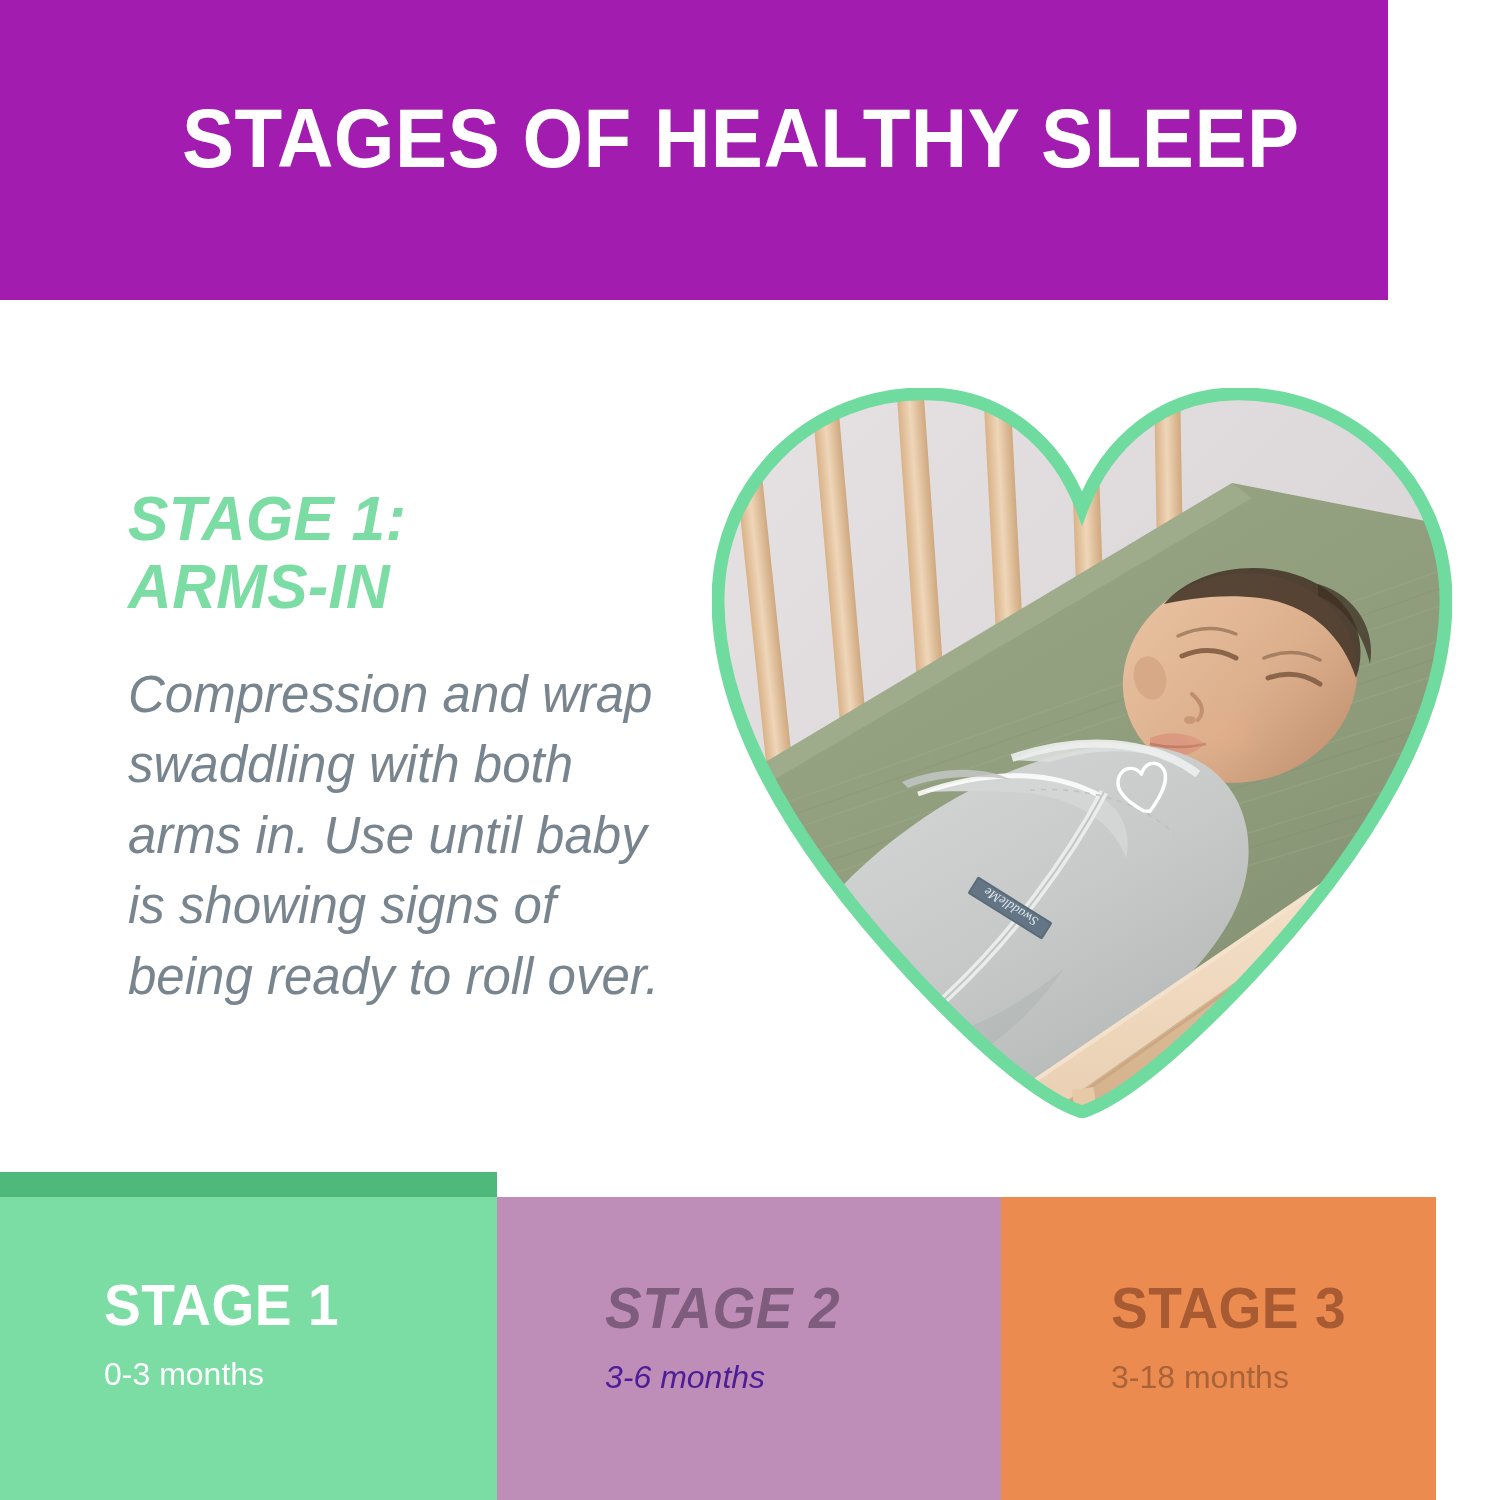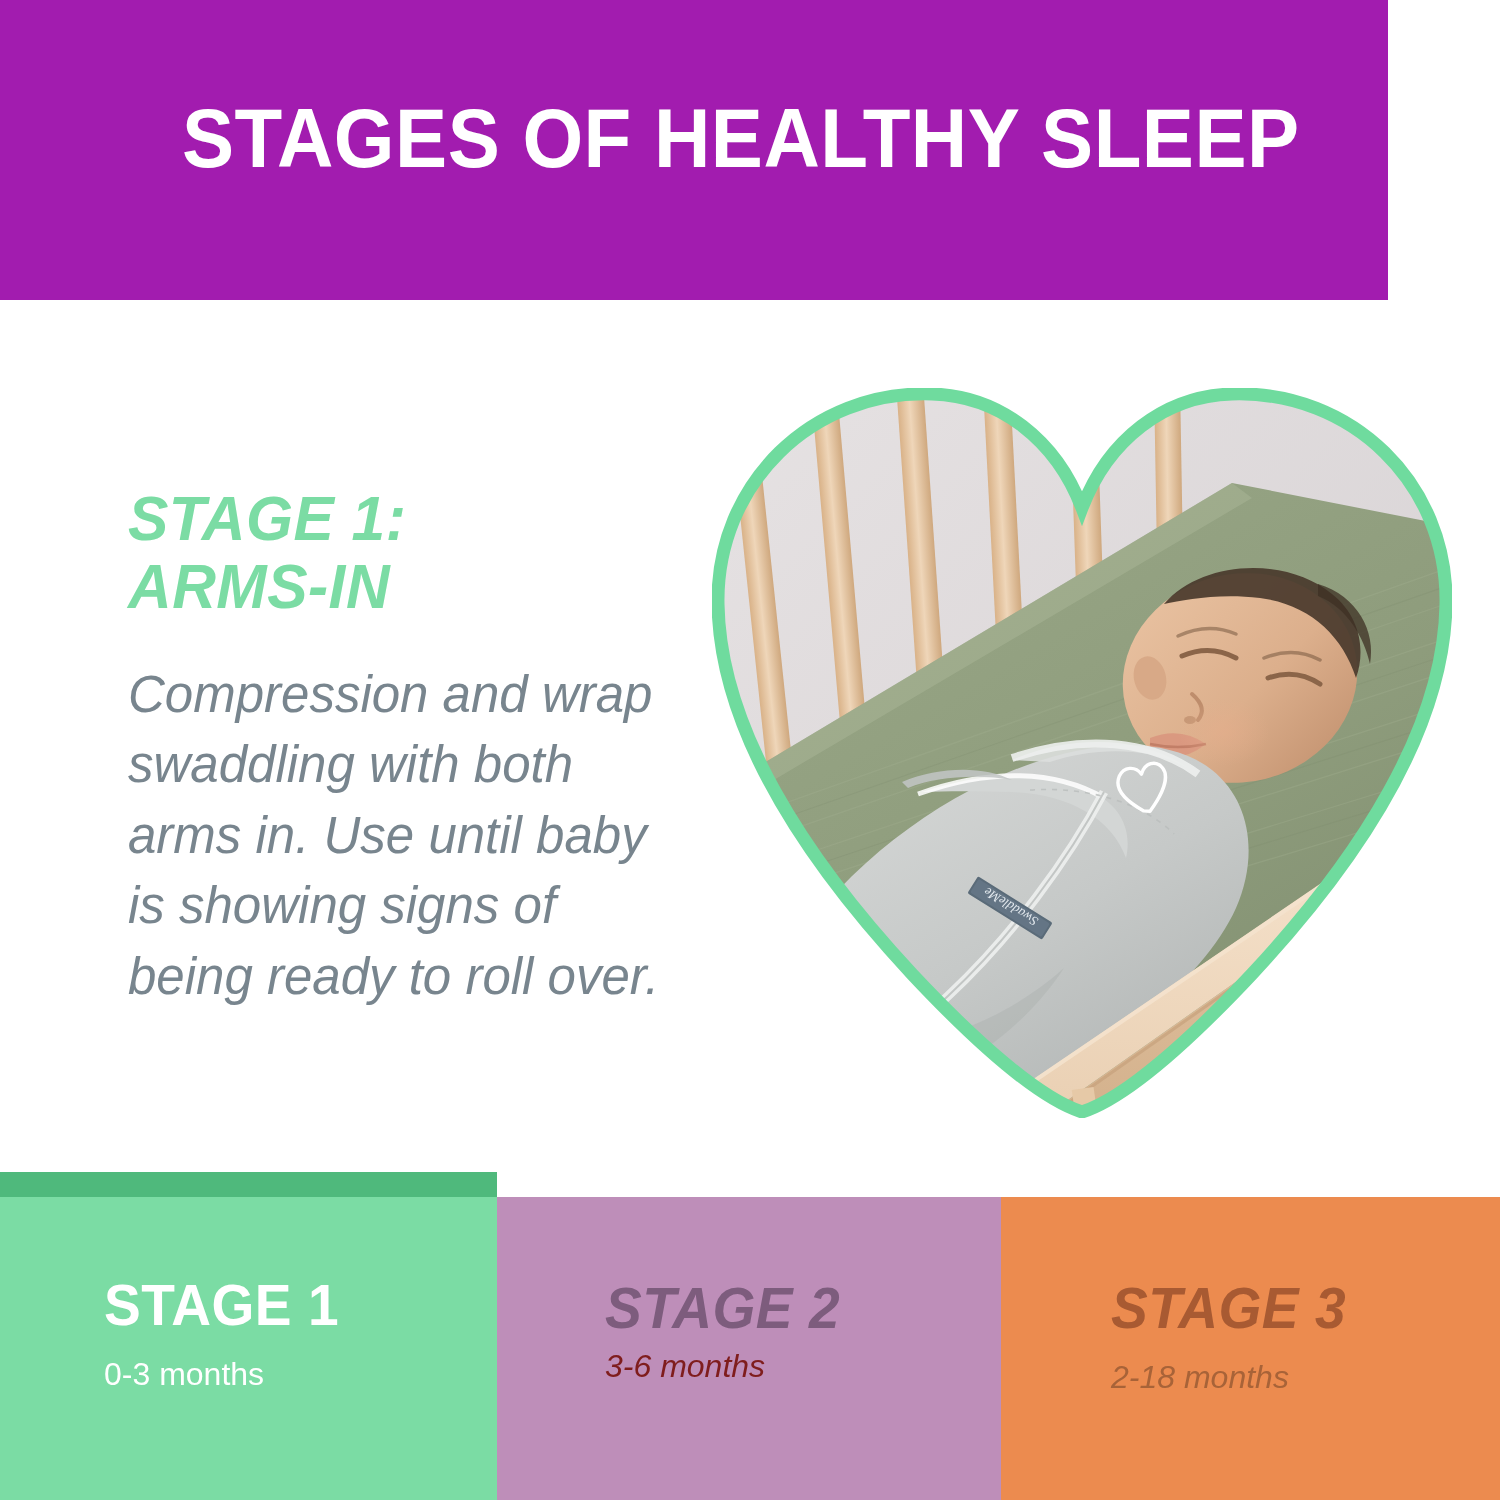--- a/index.html
+++ b/index.html
@@ -66,39 +66,39 @@
   }
   .stage-col{
     position:absolute;bottom:0;
     display:flex;flex-direction:column;justify-content:flex-start;
   }
   .stage-col.c1{left:0;width:497px;top:0;height:374px;background:#7BDCA4;}
   .stage-col.c1 .captop{
     position:absolute;left:0;top:0;width:100%;height:25px;background:#4FB97C;
   }
   .stage-col.c2{left:497px;width:504px;top:25px;height:303px;background:#BE8EB9;font-style:italic;}
-  .stage-col.c3{left:1001px;width:499px;top:25px;height:303px;background:#EC8B4F;font-style:italic;}
+  .stage-col.c3{left:1001px;width:435px;top:25px;height:303px;background:#EC8B4F;}
 
   .stage-label{
     position:absolute;
     font-size:58px;font-weight:700;
     letter-spacing:0.5px;line-height:1;
     font-family:"Liberation Sans Narrow","Liberation Sans",sans-serif;
     transform:scaleX(0.95);transform-origin:left top;
     white-space:nowrap;
   }
   .stage-sub{
     position:absolute;
     font-size:32px;font-weight:400;line-height:1;
     white-space:nowrap;
   }
   .c1 .stage-label{left:104px;top:104px;color:#FFFFFF;}
   .c1 .stage-sub{left:104px;top:186px;color:#FFFFFF;}
   .c2 .stage-label{left:108px;top:82px;color:#7D5C7D;}
-  .c2 .stage-sub{left:108px;top:153px;color:#7f1d1d;}
+  .c2 .stage-sub{left:108px;top:164px;color:#4c1d95;}
   .c3 .stage-label{left:110px;top:82px;color:#A85A32;}
   .c3 .stage-sub{left:110px;top:164px;color:#A86338;}
 </style>
 </head>
 <body>
 
 <div class="header-banner">
   <div class="header-title">STAGES OF HEALTHY SLEEP</div>
 </div>
 
@@ -292,16 +292,16 @@
     <div class="stage-sub">0-3 months</div>
   </div>
 
   <div class="stage-col c2">
     <div class="stage-label">STAGE 2</div>
     <div class="stage-sub">3-6 months</div>
   </div>
 
   <div class="stage-col c3">
     <div class="stage-label">STAGE 3</div>
-    <div class="stage-sub">2-18 months</div>
+    <div class="stage-sub">3-18 months</div>
   </div>
 
 </div>
 
 </body></html>

